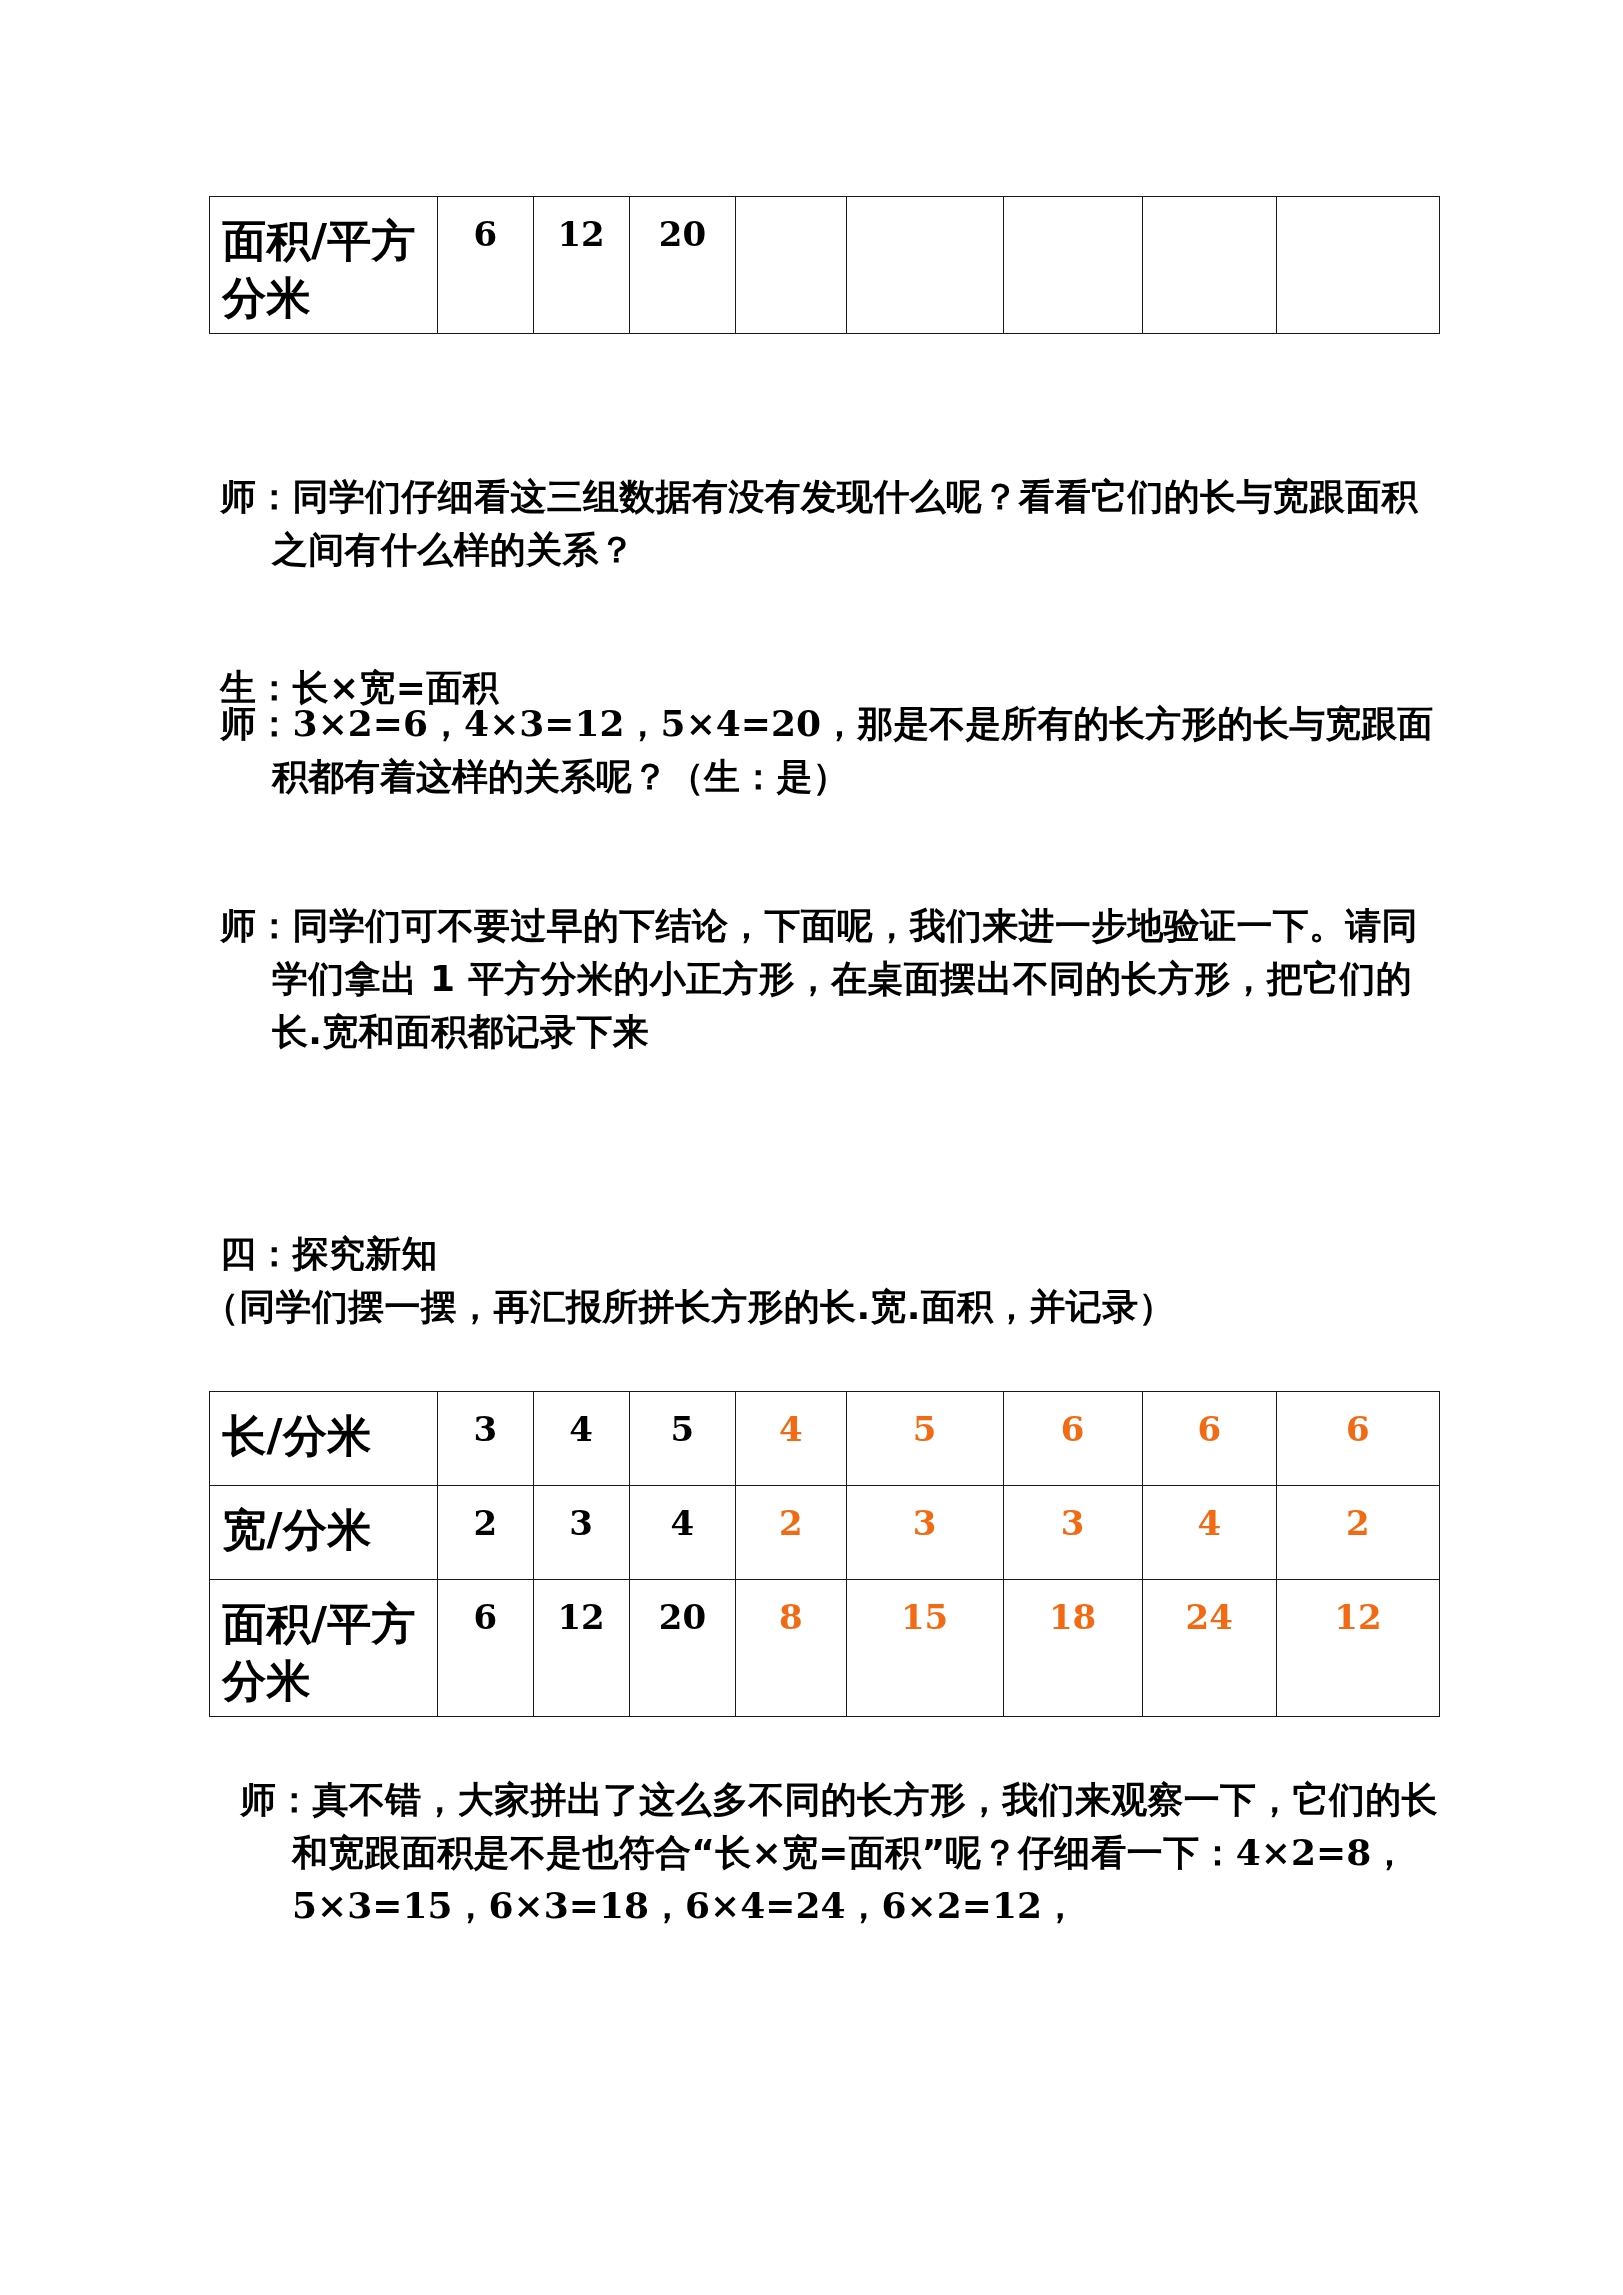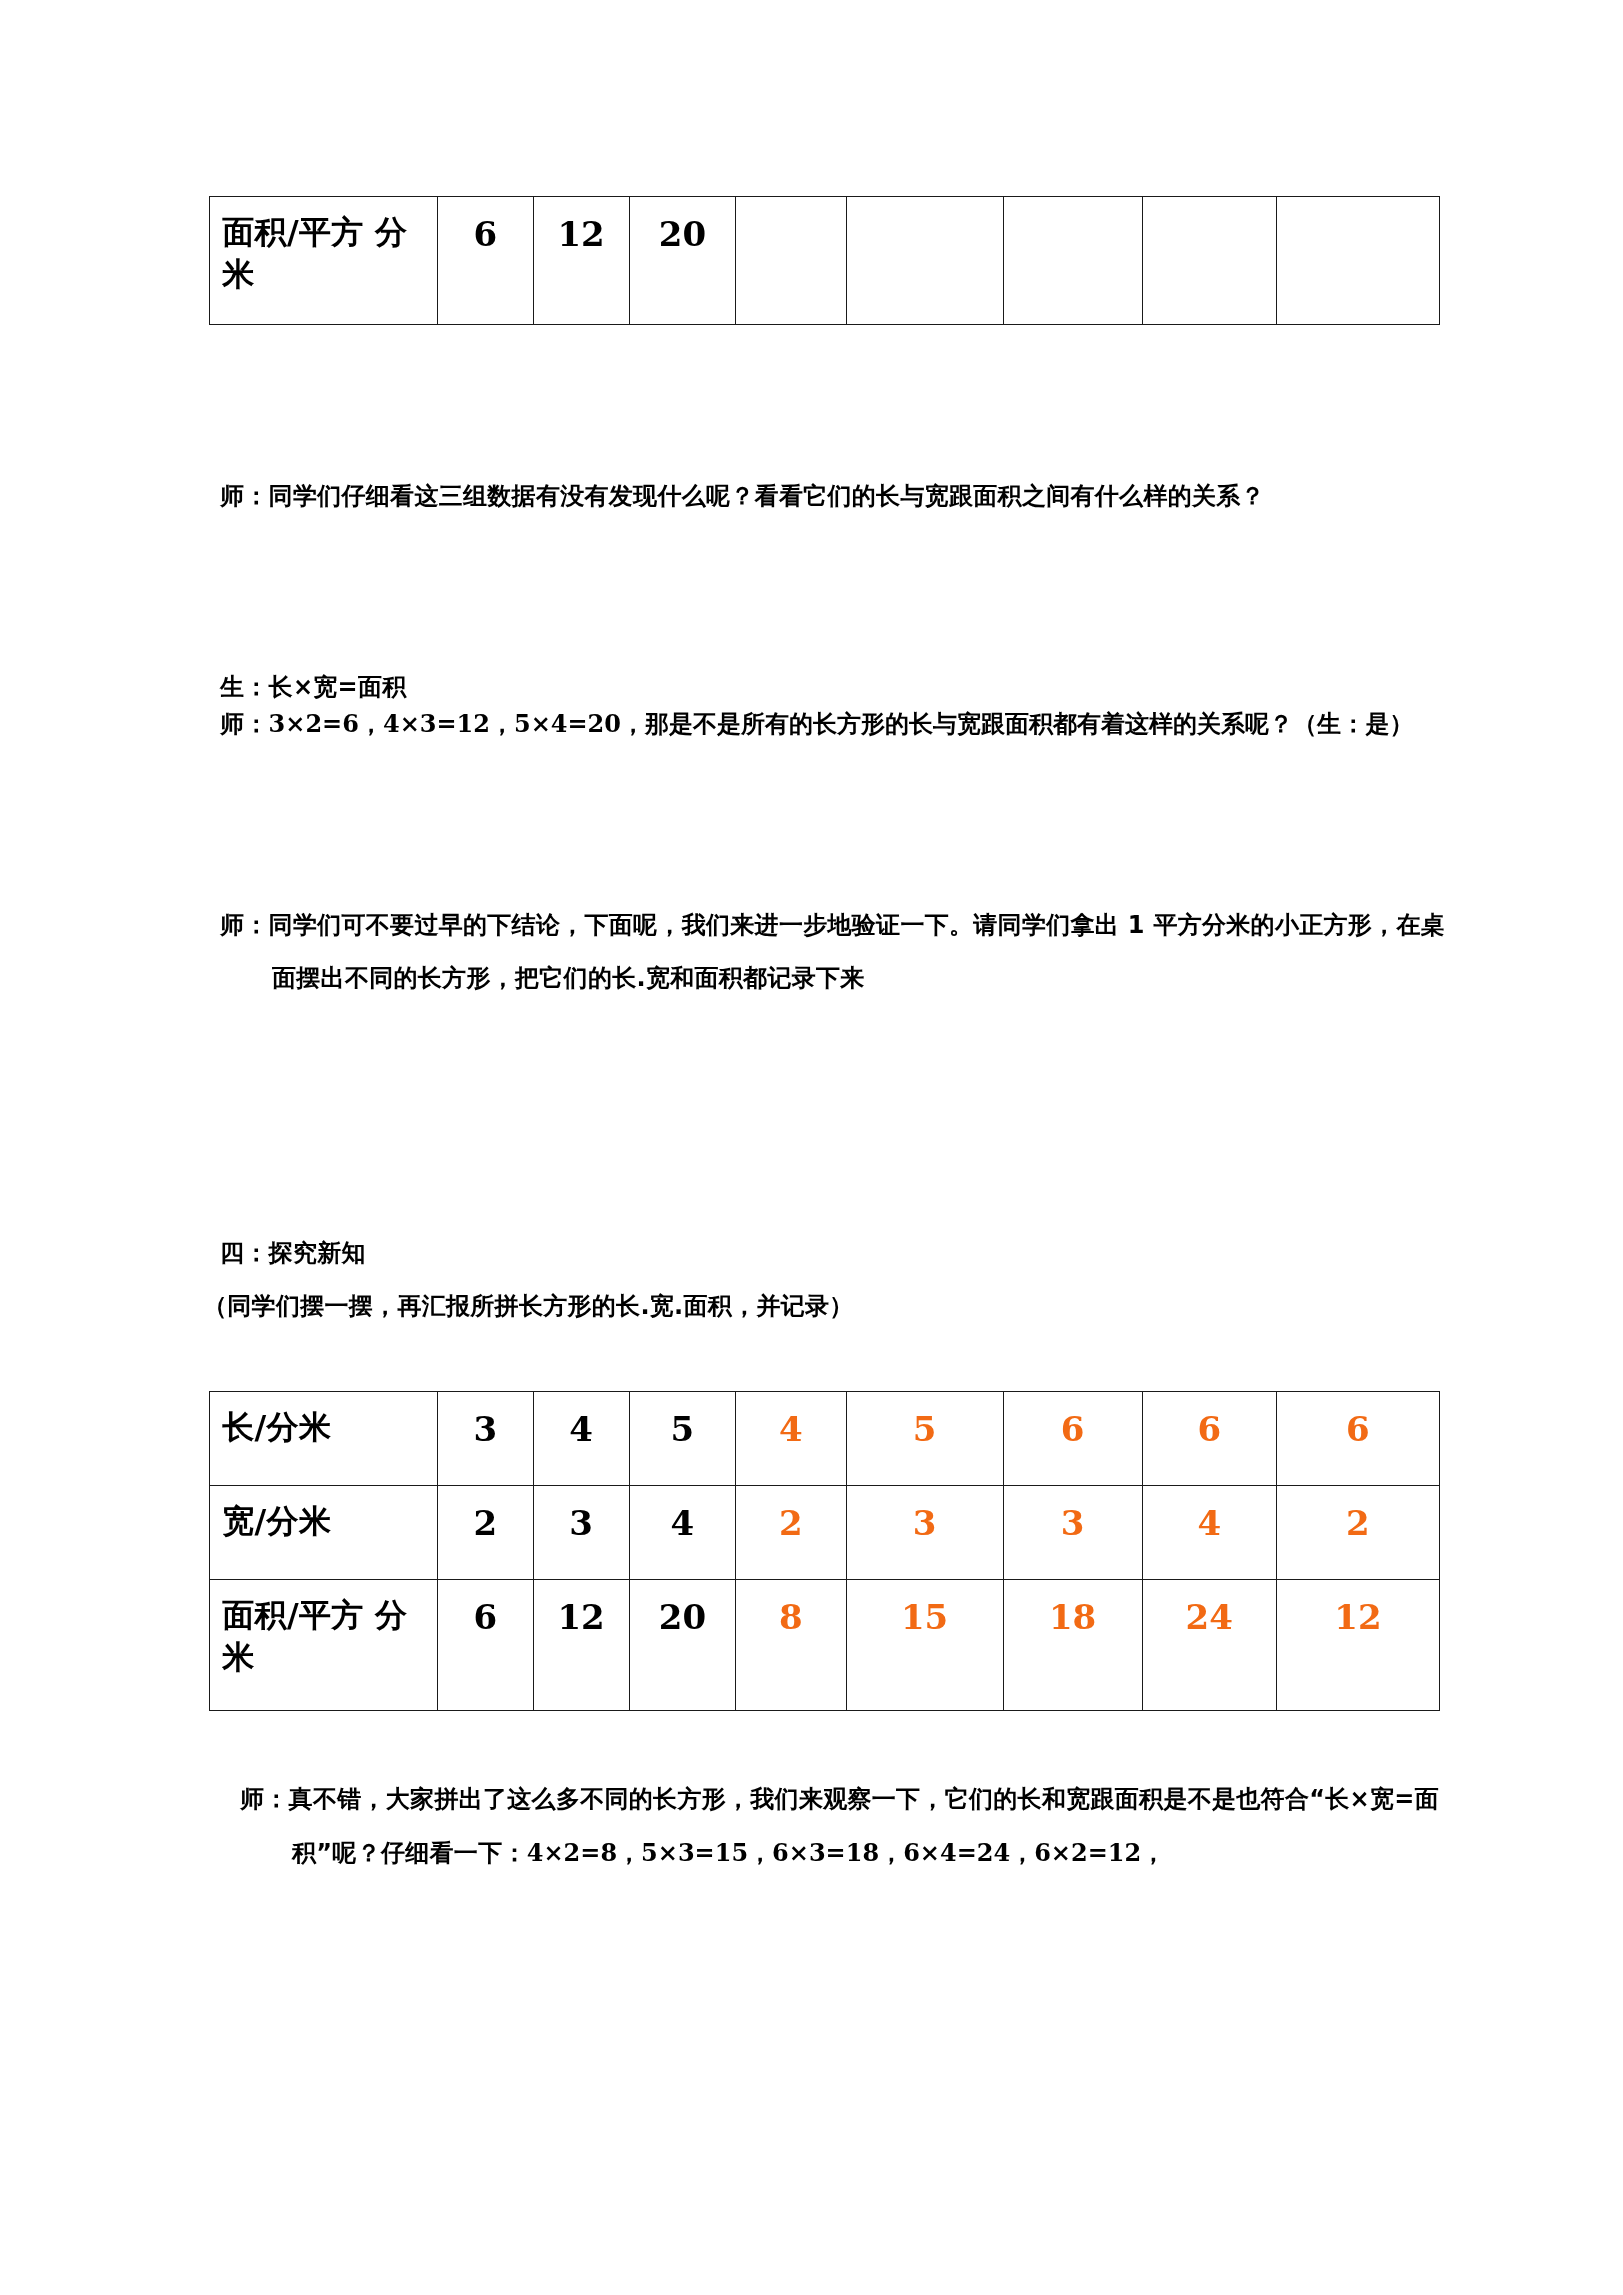--- a/index.html
+++ b/index.html
@@ -33,21 +33,21 @@
   }
   .data-table td {
     border: 1.4px solid #1a1a1a;
     padding: 0;
     vertical-align: top;
     background: #ffffff;
   }
   .data-table .row-label {
     font-family: "DejaVu Sans", "Liberation Sans", sans-serif;
     font-weight: bold;
-    font-size: 32px;
+    font-size: 44px;
     line-height: 1.30;
     letter-spacing: 0.3px;
     text-align: left;
     padding: 15px 0 6.8px 12.3px;
     color: #000000;
     white-space: normal;
   }
   .data-table .cell-val {
     font-family: "DejaVu Serif", "Liberation Serif", serif;
     font-weight: bold;
@@ -80,21 +80,21 @@
   }
   #table-main .r-len  { height: 94px; }
   #table-main .r-wid  { height: 94px; }
   #table-main .r-area { height: 131px; }
 
   
   .para {
     position: absolute;
     font-family: "DejaVu Sans", "Liberation Sans", sans-serif;
     font-weight: bold;
-    font-size: 24px;
+    font-size: 36px;
     line-height: 53px;
     color: #000000;
     letter-spacing: 0.3px;
     white-space: pre-wrap;
     text-indent: 0;
   }
   .para .lead {
     
     font-family: "DejaVu Sans", "Liberation Sans", sans-serif;
     font-weight: bold;

